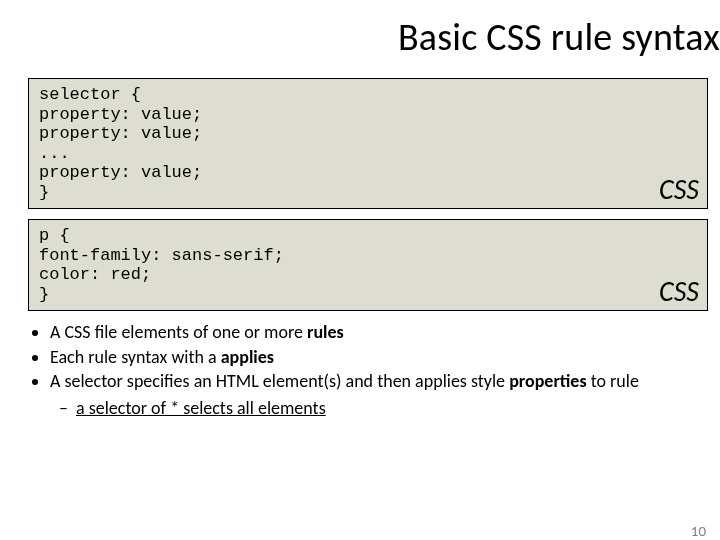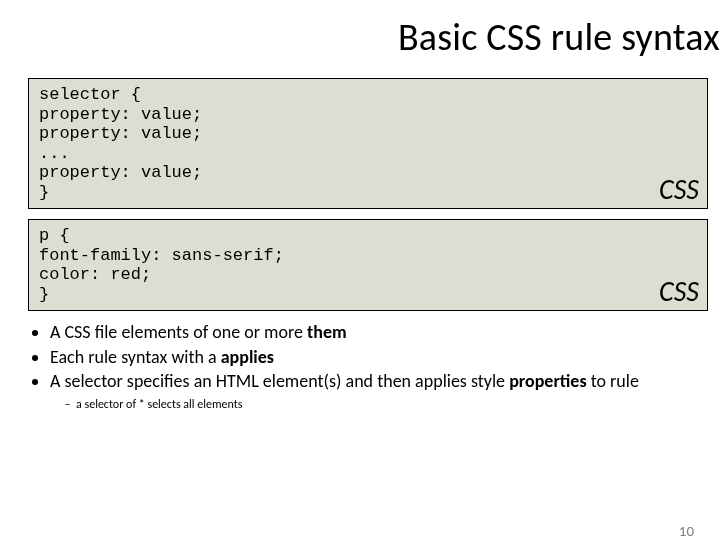--- a/index.html
+++ b/index.html
@@ -50,26 +50,27 @@
     font-size: 18px;
     line-height: 1.25;
   }
   ul.bullets li {
     margin-bottom: 2px;
   }
   ul.sub {
     list-style-type: "–  ";
     margin: 4px 0 12px 0;
     padding-left: 26px;
-    font-size: 12px;
+    font-size: 18px;
+    text-decoration: underline;
   }
   .b { font-weight: 700; }
   .pagenum {
     position: absolute;
-    right: 26px;
+    right: 14px;
     bottom: 14px;
     font-size: 15px;
     color: #7f7f7f;
   }
 </style>
 </head>
 <body>
 
 <div class="slide">
 
@@ -81,21 +82,21 @@
 ...
 property: value;
 }</span><span class="lang">CSS</span></div>
 
   <div class="codebox"><span>p {
 font-family: sans-serif;
 color: red;
 }</span><span class="lang">CSS</span></div>
 
   <ul class="bullets">
-    <li><span>A CSS file elements of one or more </span><span class="b">them</span></li>
+    <li><span>A CSS file elements of one or more </span><span class="b">rules</span></li>
     <li><span>Each rule syntax with a </span><span class="b">applies</span></li>
     <li><span>A selector specifies an HTML element(s) and then applies style </span><span class="b">properties</span><span> to rule</span>
       <ul class="sub">
         <li>a selector of * selects all elements</li>
       </ul>
     </li>
   </ul>
 
   <div class="pagenum">10</div>
 

